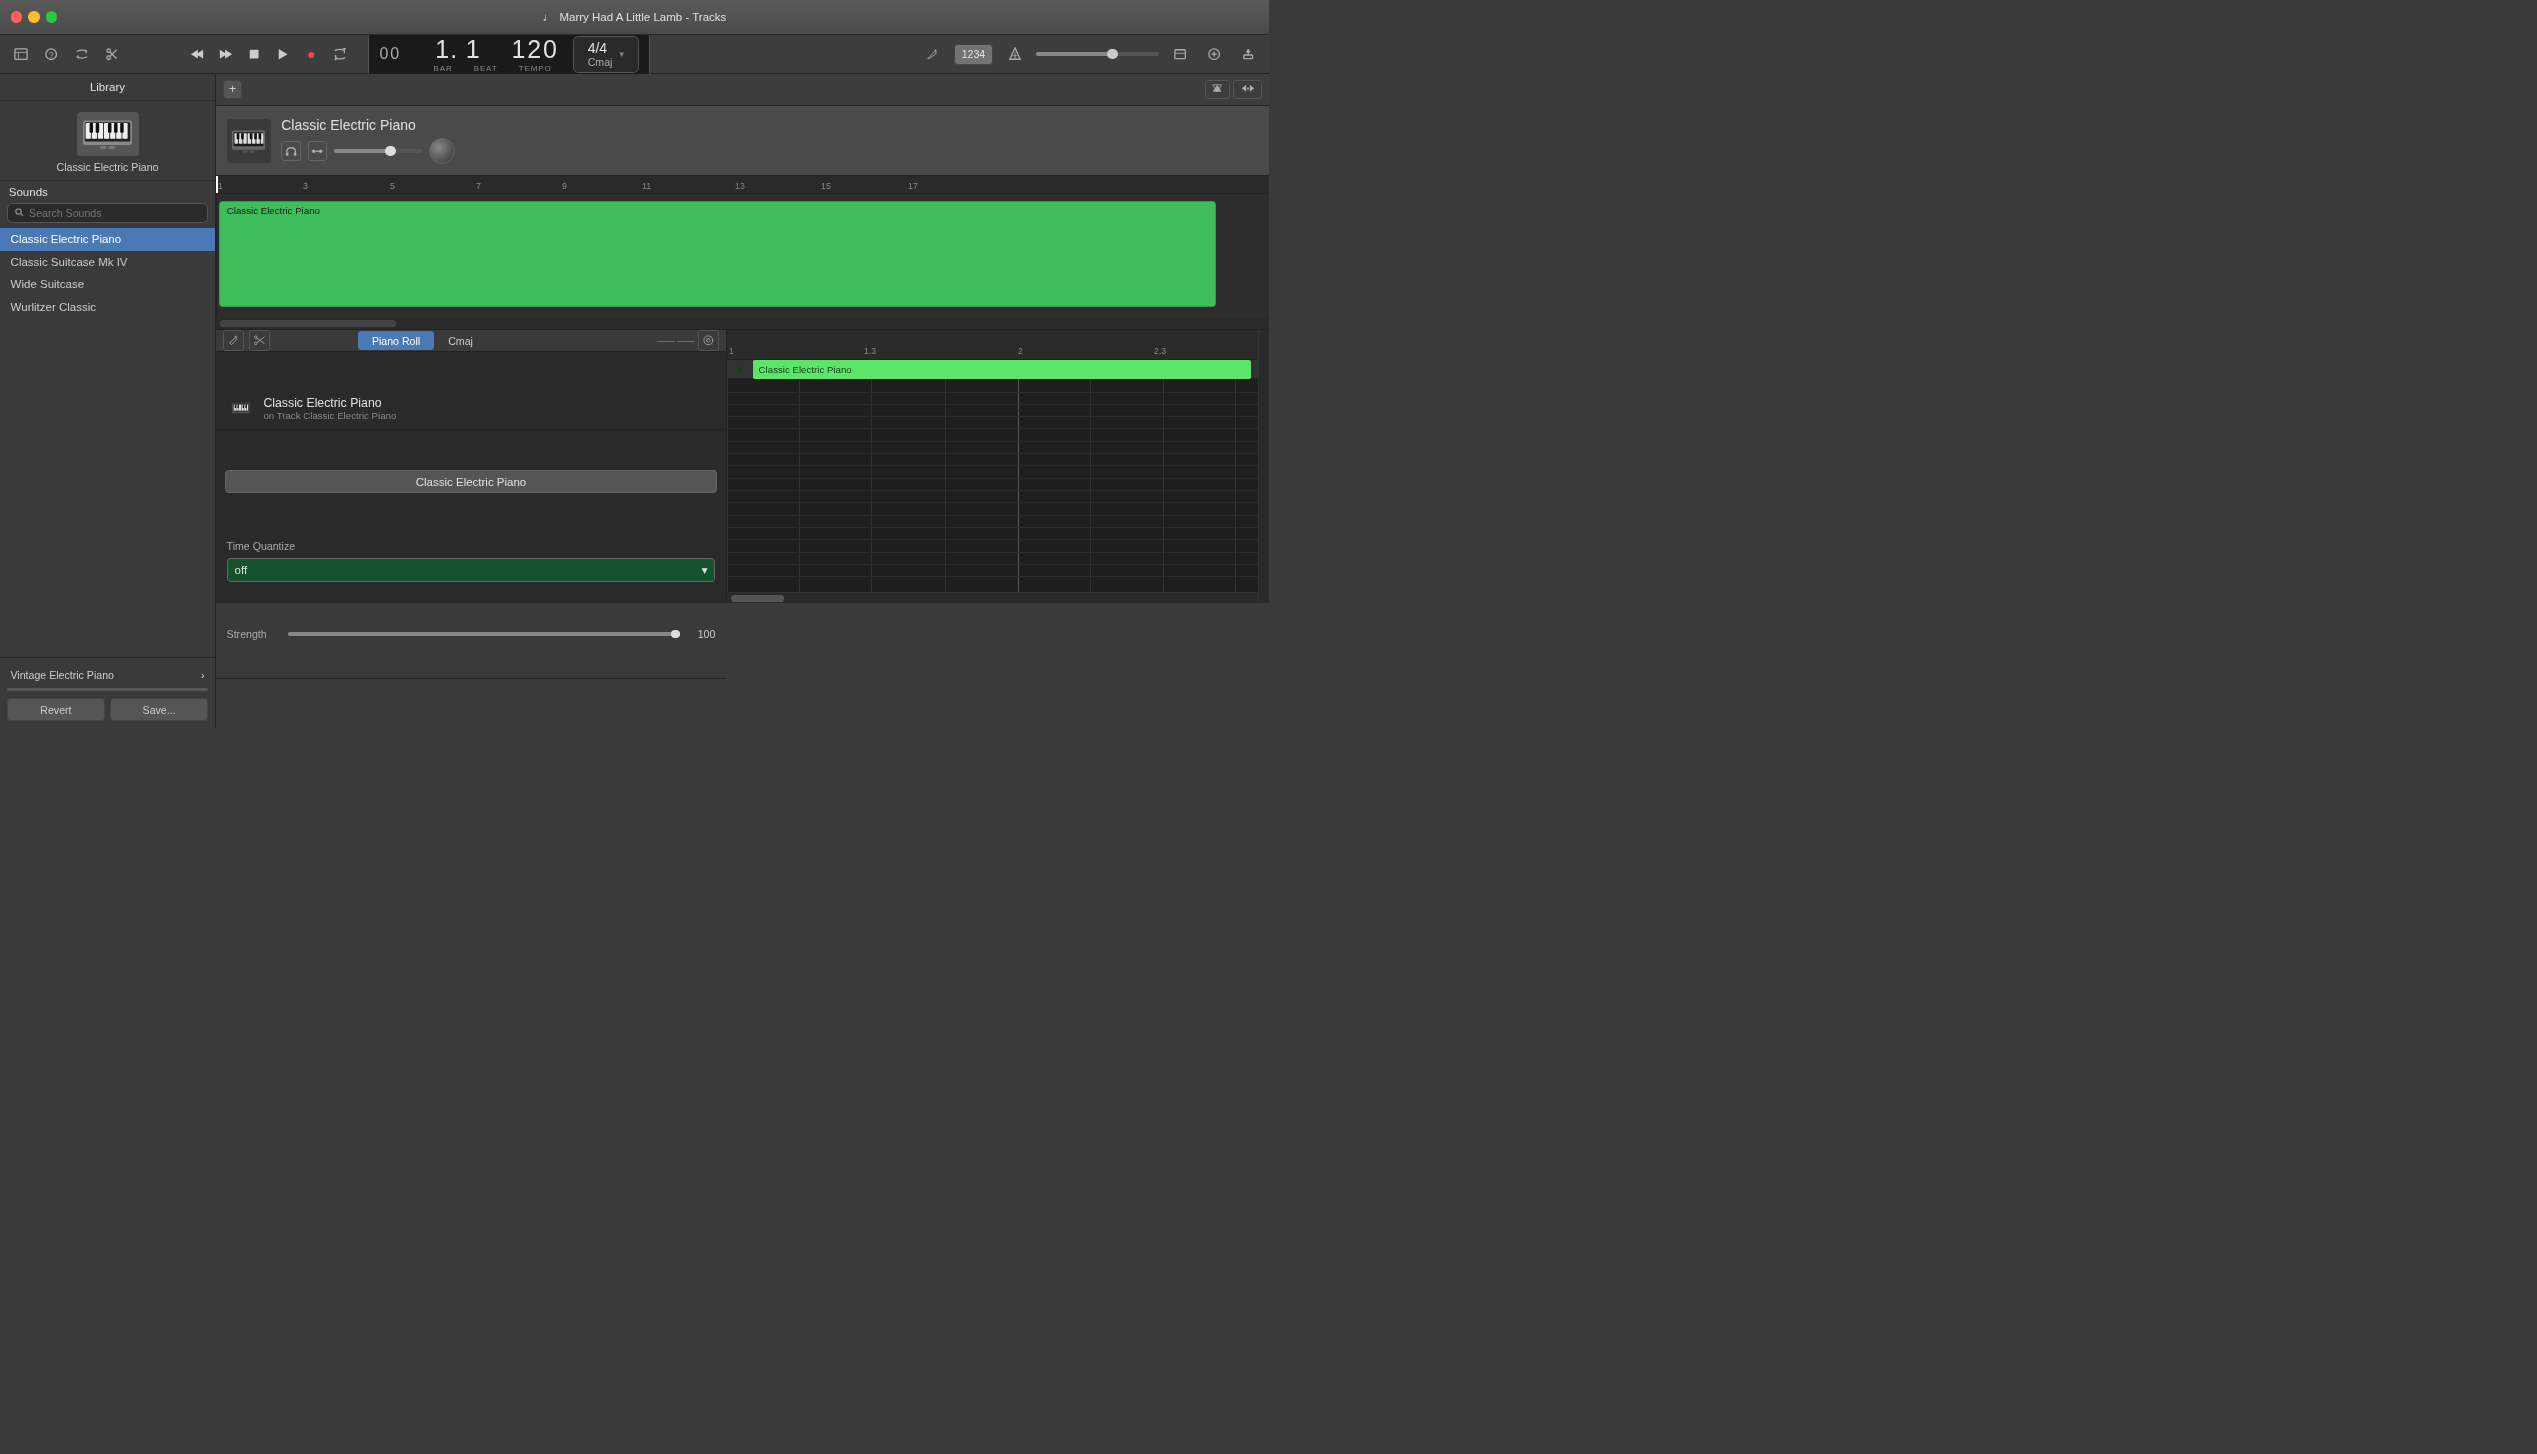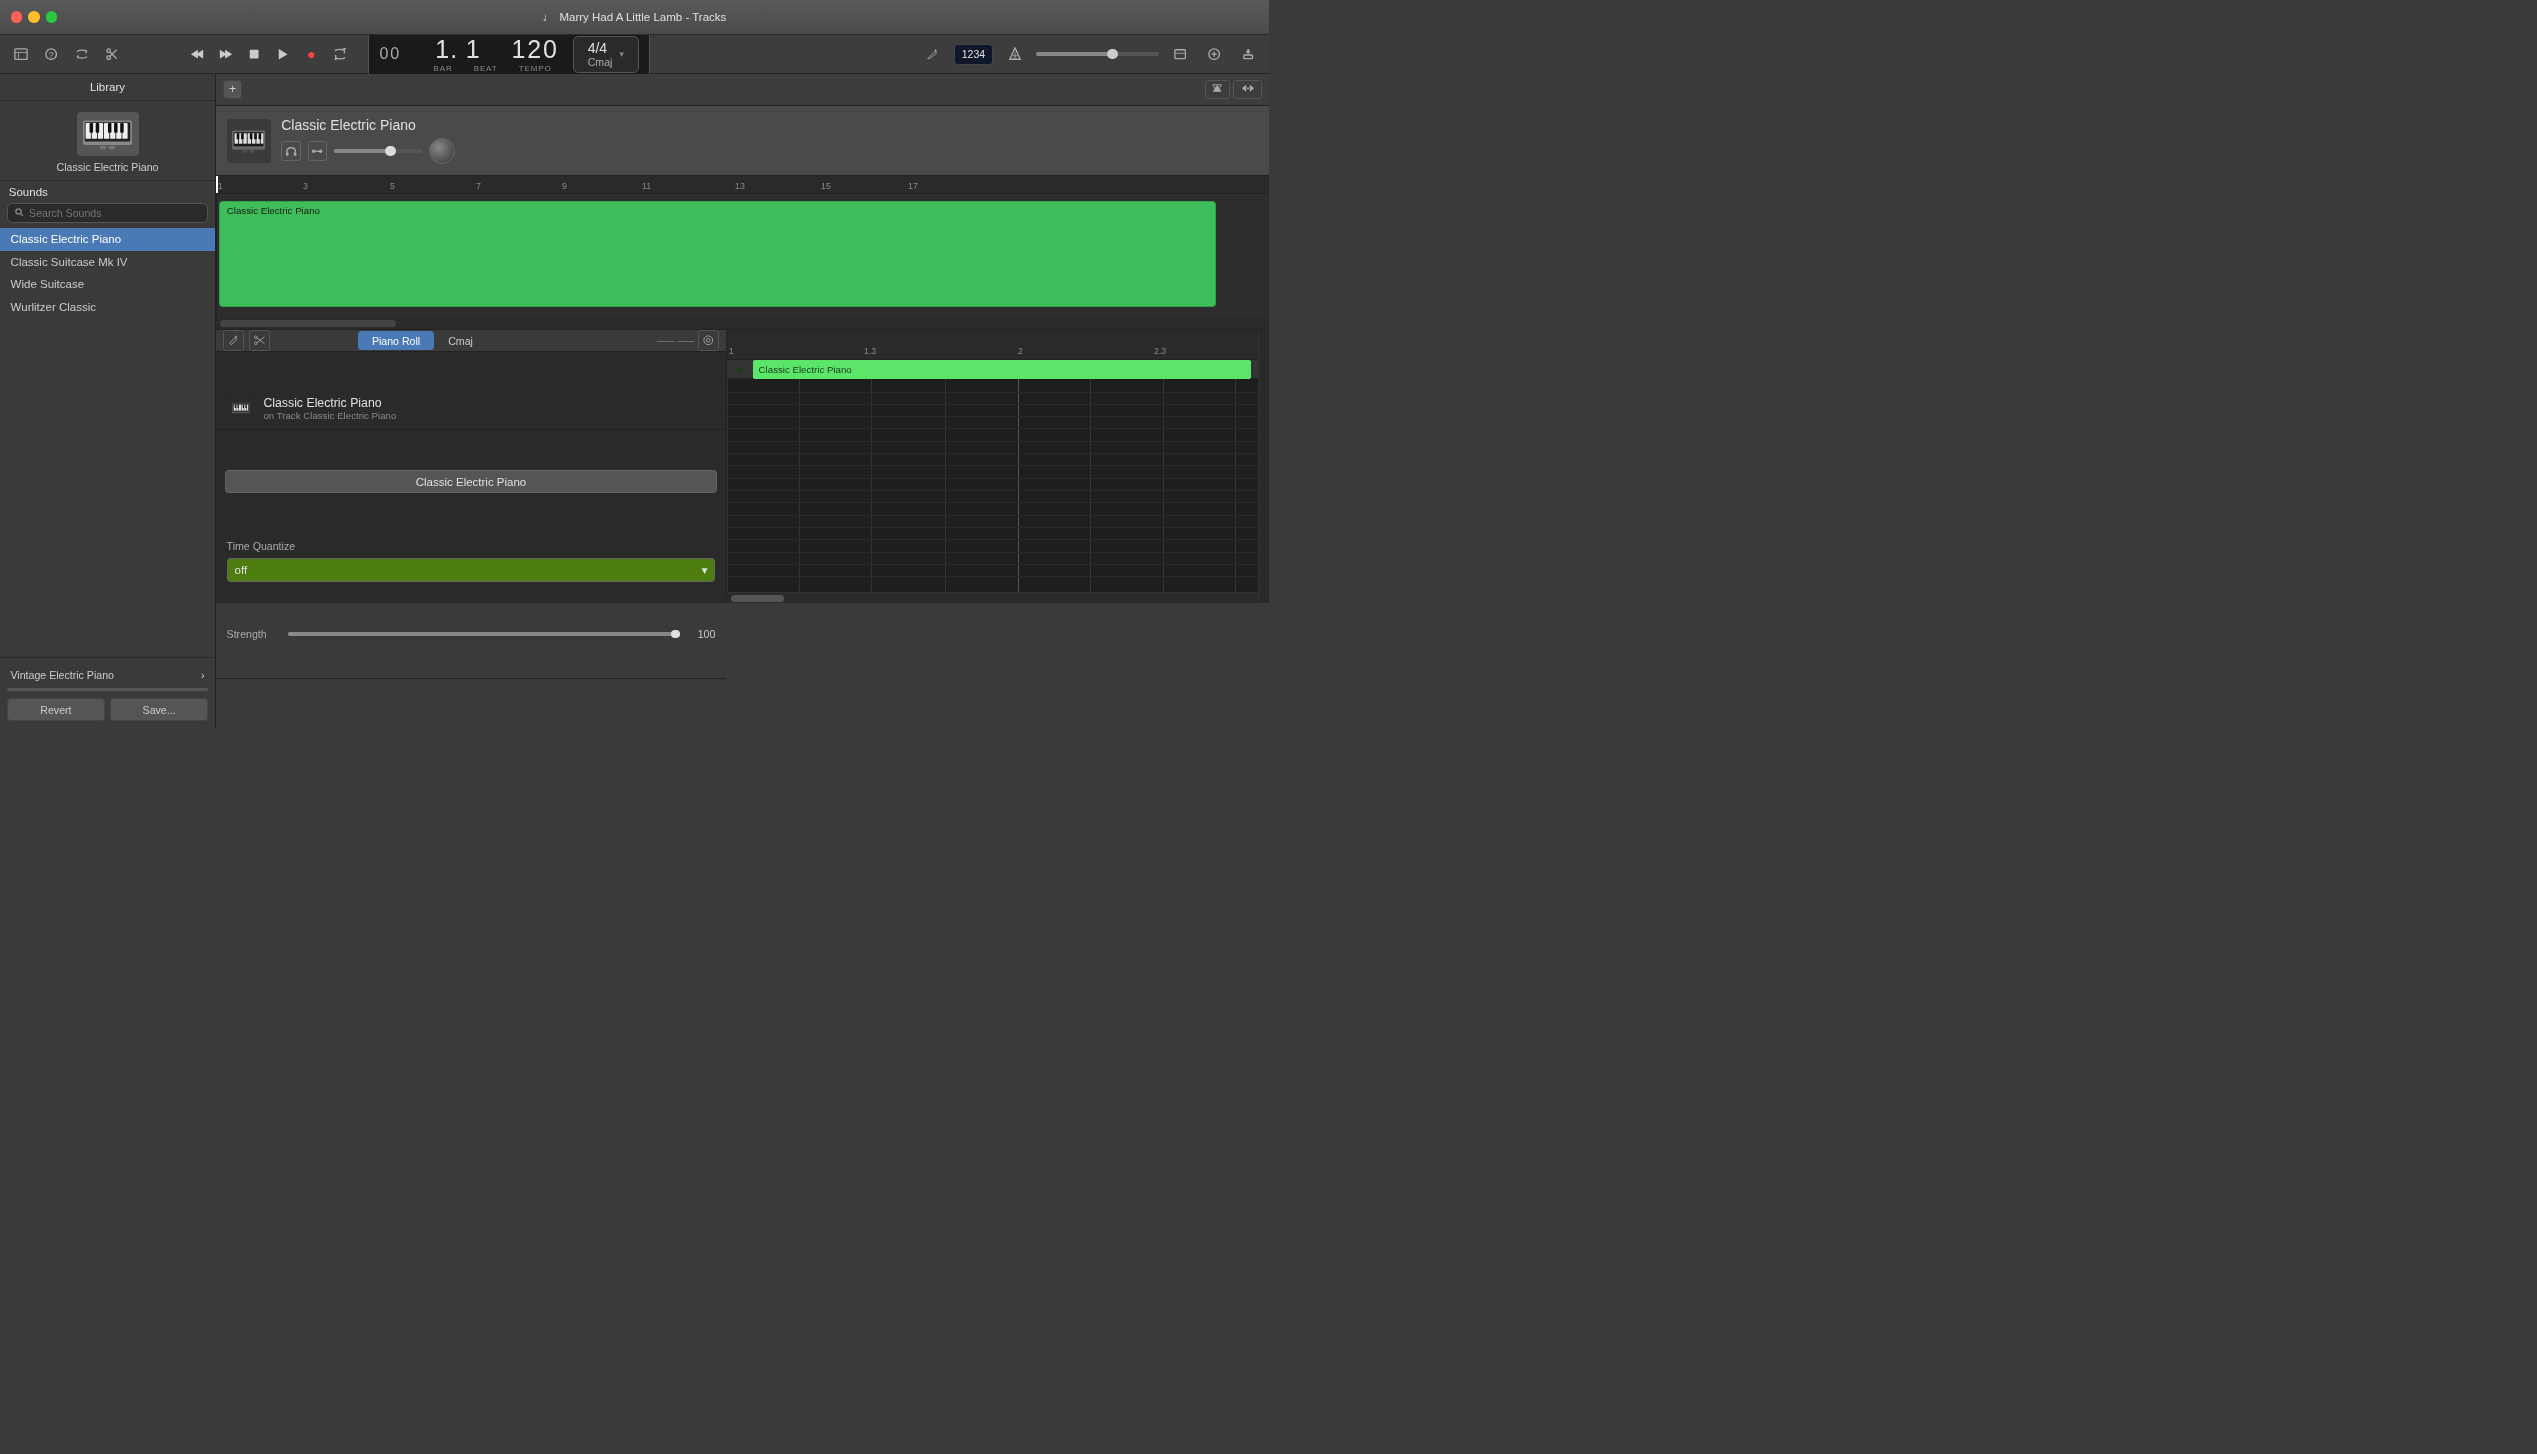--- a/index.html
+++ b/index.html
@@ -125,21 +125,21 @@
     .key-sig-val { font-size: 14px; color: #e0e0e0; }
     .key-sig-arrow { color: #888; font-size: 8.8px; }
 
     .transport-right {
       margin-left: auto;
       display: flex;
       align-items: center;
       gap: 8.8px;
     }
     .lcd-btn {
-      background: #0f172a;
+      background: #737373;
       border: 0.9px solid #444;
       border-radius: 3.5px;
       padding: 3.5px 7px;
       color: #e0e0e0;
       font-size: 10.6px;
       cursor: pointer;
     }
     .metronome-btn {
       width: 25px; height: 25px;
       background: none;
@@ -595,21 +595,21 @@
     .quantize-section {
       padding: 7px 10.6px;
     }
     .quantize-label {
       font-size: 10.6px;
       color: #aaa;
       margin-bottom: 5.3px;
     }
     .quantize-select {
       width: 100%;
-      background: #4d7c0f;
+      background: #14532d;
       border: 0.9px solid #666;
       border-radius: 3.5px;
       padding: 4.4px 7px;
       color: #e0e0e0;
       font-size: 11.5px;
       display: flex;
       align-items: center;
       justify-content: space-between;
       cursor: pointer;
     }

